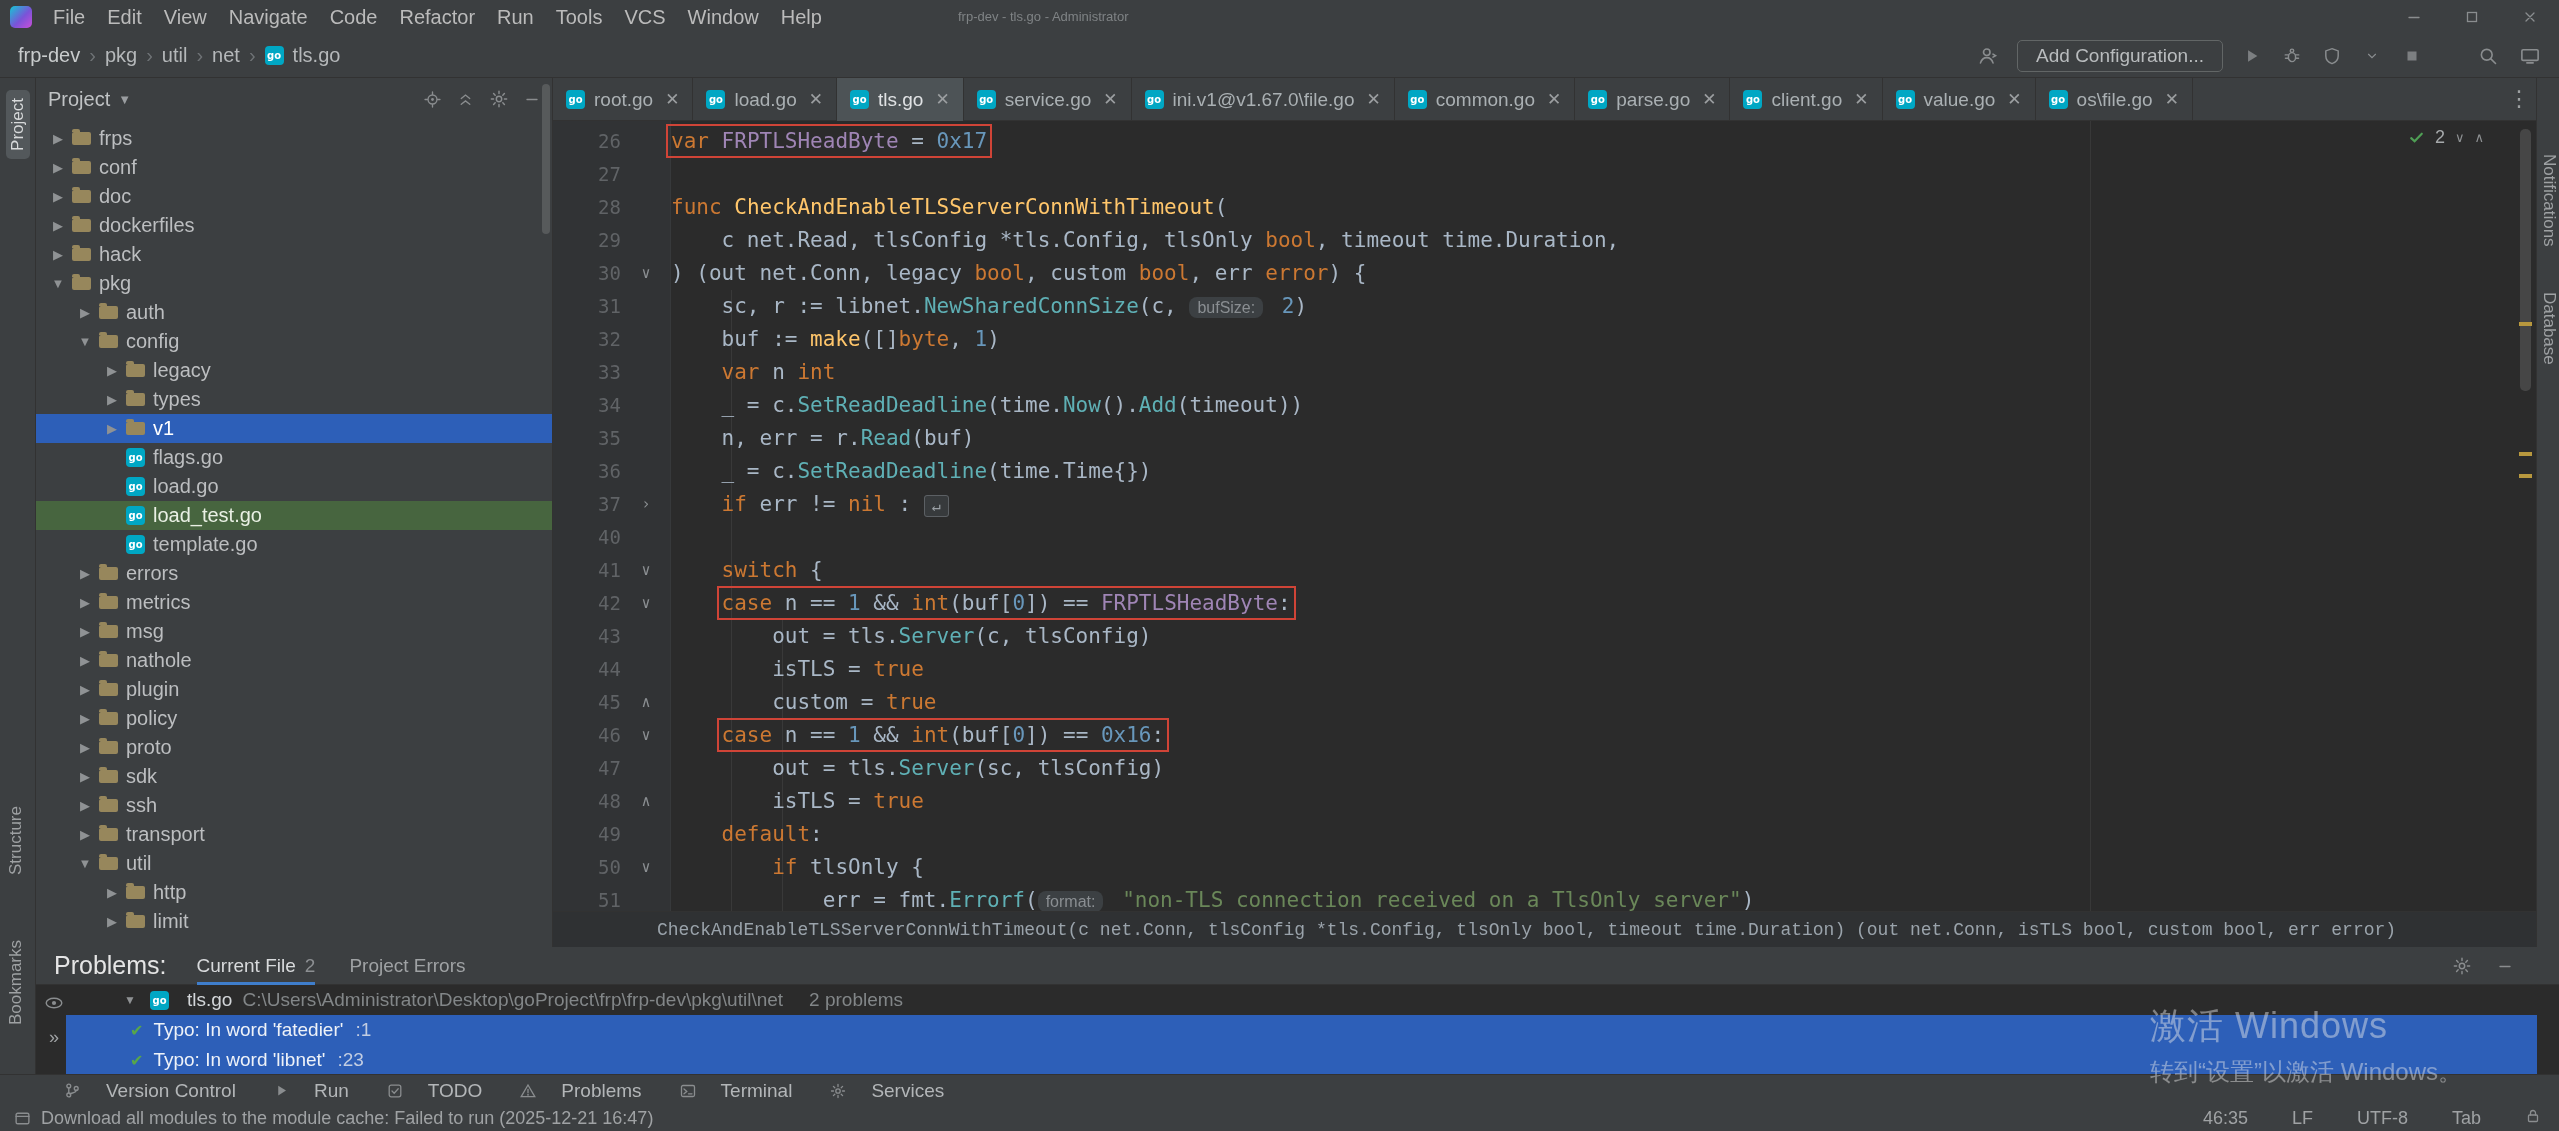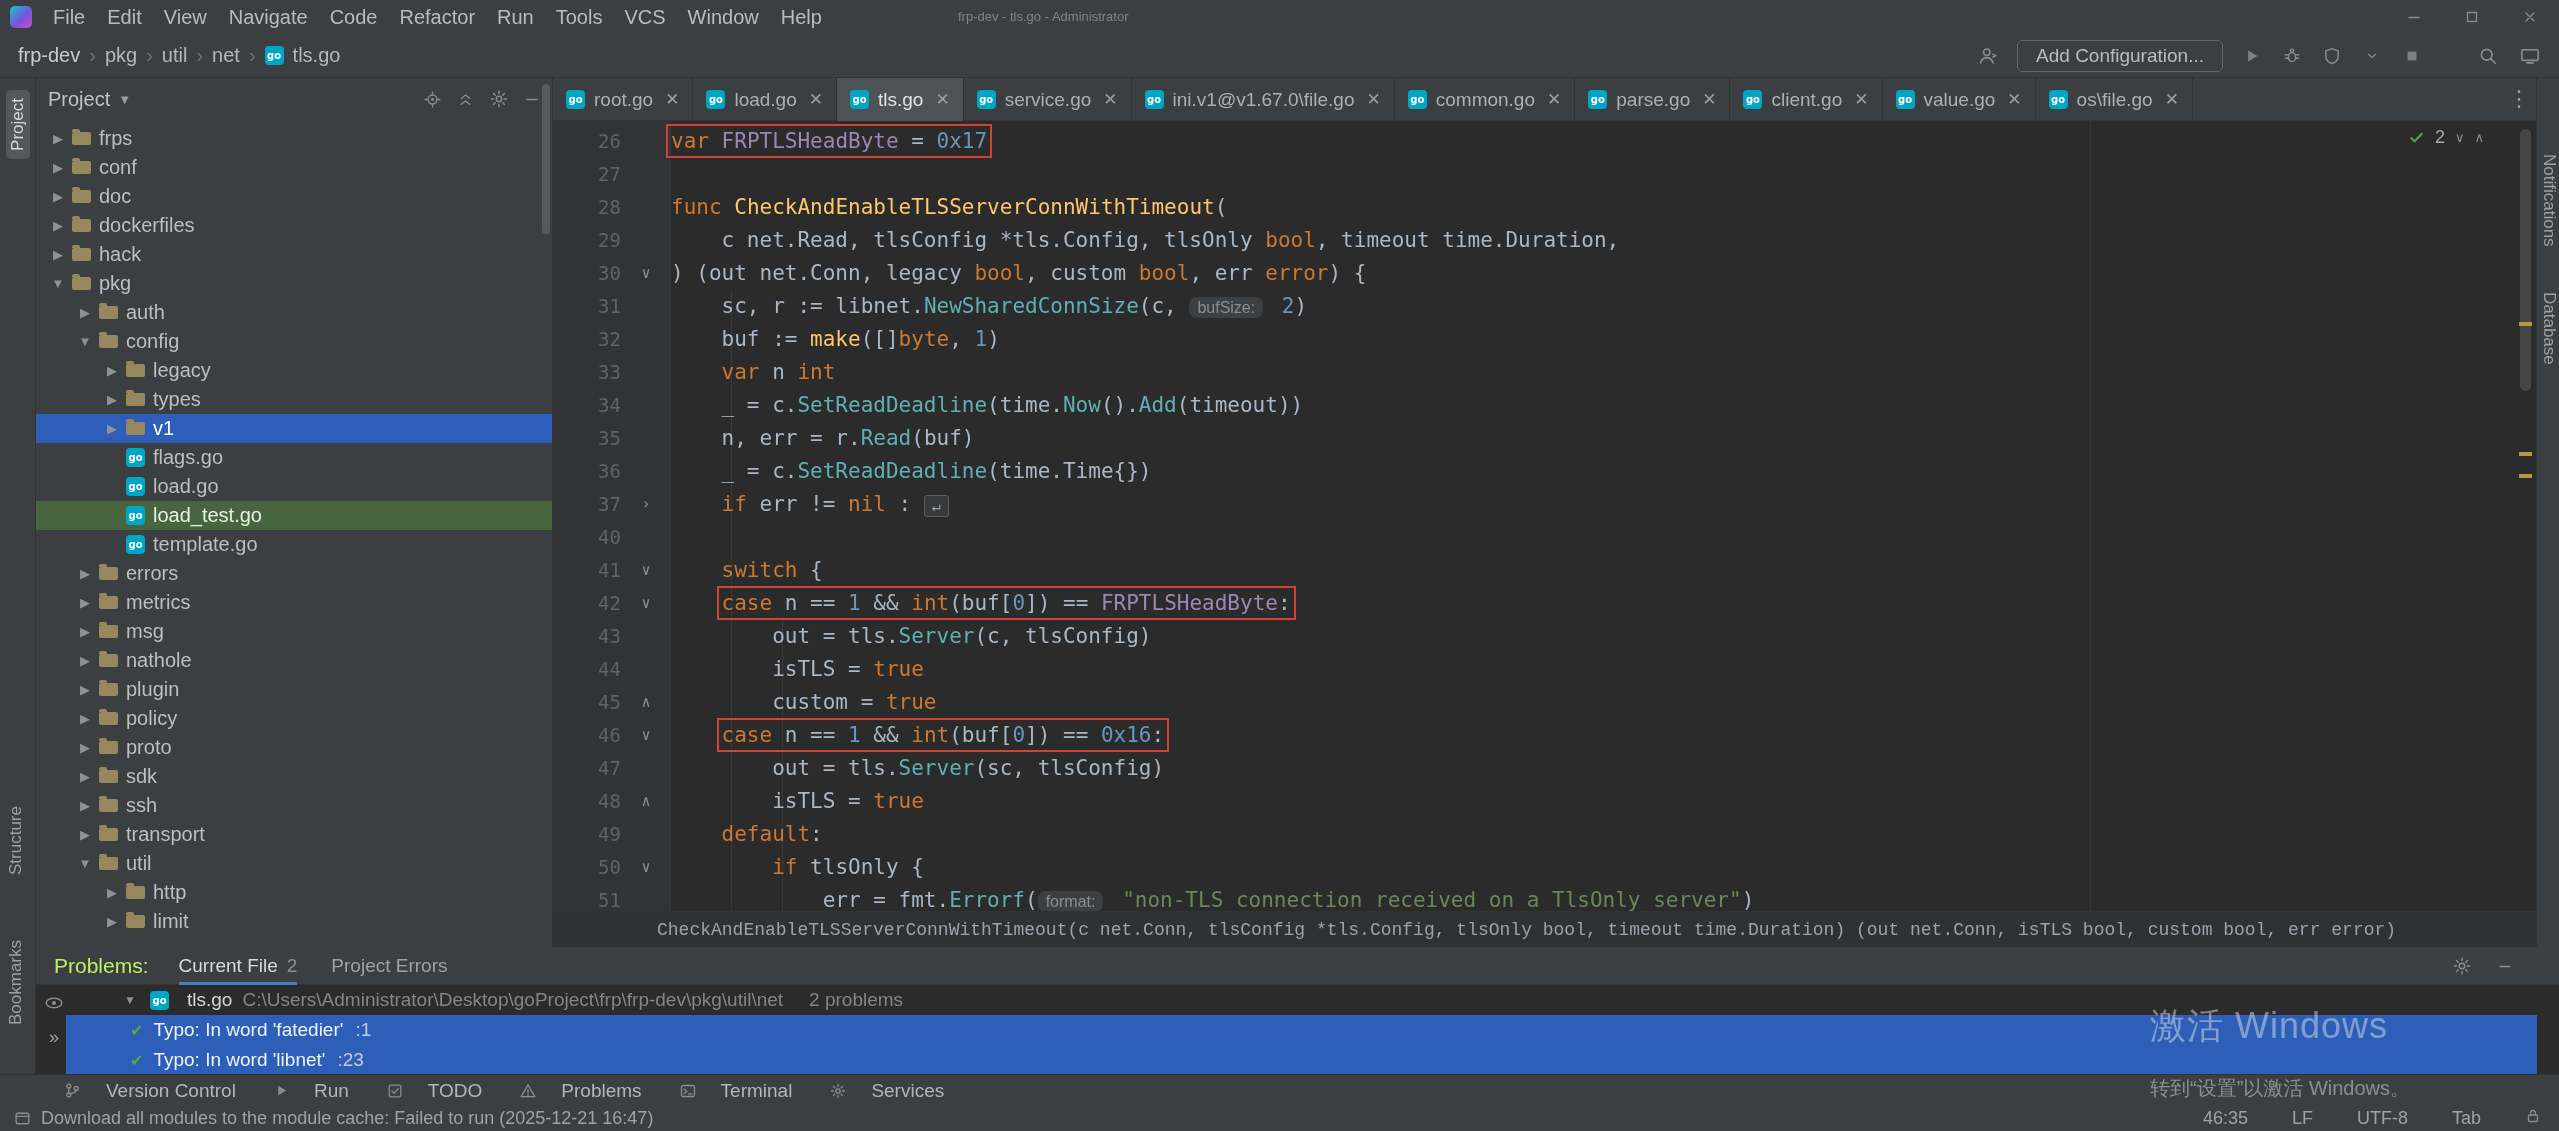--- a/index.html
+++ b/index.html
@@ -84,21 +84,21 @@
   .stripe-tick{position:absolute;left:3px;width:13px;height:4px;background:#b8983e}
 
   
   #context-bar{position:absolute;left:553px;top:911px;width:1983px;height:36px;background:#2f3133;border-top:1px solid #323232;
                display:flex;align-items:center;padding-left:104px;color:#9aa3ab;
                font-family:Liberation Mono, monospace;font-size:18px;white-space:nowrap;overflow:hidden}
 
   
   #problems-panel{position:absolute;left:36px;top:947px;width:2523px;height:127px;background:#2b2b2b}
   #problems-header{height:38px;background:#3c3f41;border-bottom:1px solid #323232;display:flex;align-items:center;padding-left:18px;gap:30px;position:relative}
-  #problems-label{color:#bef264;font-size:21px}
+  #problems-label{color:#e5e5e5;font-size:25px}
   .ptab{height:38px;display:flex;align-items:center;gap:9px;color:#9fa2a4;font-size:19px}
   .ptab.active{color:#d8dadc;box-shadow:inset 0 -3px 0 #3f7ecc}
   .ptab .badge{color:#8c8f92}
   #problems-header-icons{position:absolute;right:46px;display:flex;gap:26px;align-items:center}
   #problems-body{position:relative}
   .prow{height:30px;display:flex;align-items:center;font-size:19px;color:#c7cbd0;gap:10px;white-space:nowrap}
   .prow .fchev{color:#8f9294;font-size:12px;width:16px;text-align:center}
   .prow .fpath{color:#828688}
   .prow .fmeta{color:#828688;margin-left:16px}
   .prow.sel{background:#2d5fb8;color:#eef2f8;margin-left:30px;margin-right:22px}
@@ -115,21 +115,21 @@
   
   #status-bar{position:absolute;left:0;top:1106px;right:0;height:25px;display:flex;align-items:center;
               padding:0 18px 0 14px;font-size:18px;color:#9fa2a4;background:#3c3f41}
   #status-msg{margin-left:10px;white-space:nowrap}
   #status-right{margin-left:auto;display:flex;align-items:flex-start;gap:44px}
 
   
   #watermark{position:absolute;left:2150px;top:1002px;z-index:50;pointer-events:none;color:rgba(236,236,236,0.45);
              font-family:"Liberation Sans","DejaVu Sans",sans-serif}
   #watermark .w1{font-size:36px;letter-spacing:1px}
-  #watermark .w2{font-size:20px;margin-top:24px}
+  #watermark .w2{font-size:24px;margin-top:5px}
 </style>
 </head>
 <body>
 
 <div id="app">
 
   <div id="menu-bar">
     <div class="logo"></div>
     <div id="menu-items" style="display:flex">
         <div class="menu-item">File</div>

